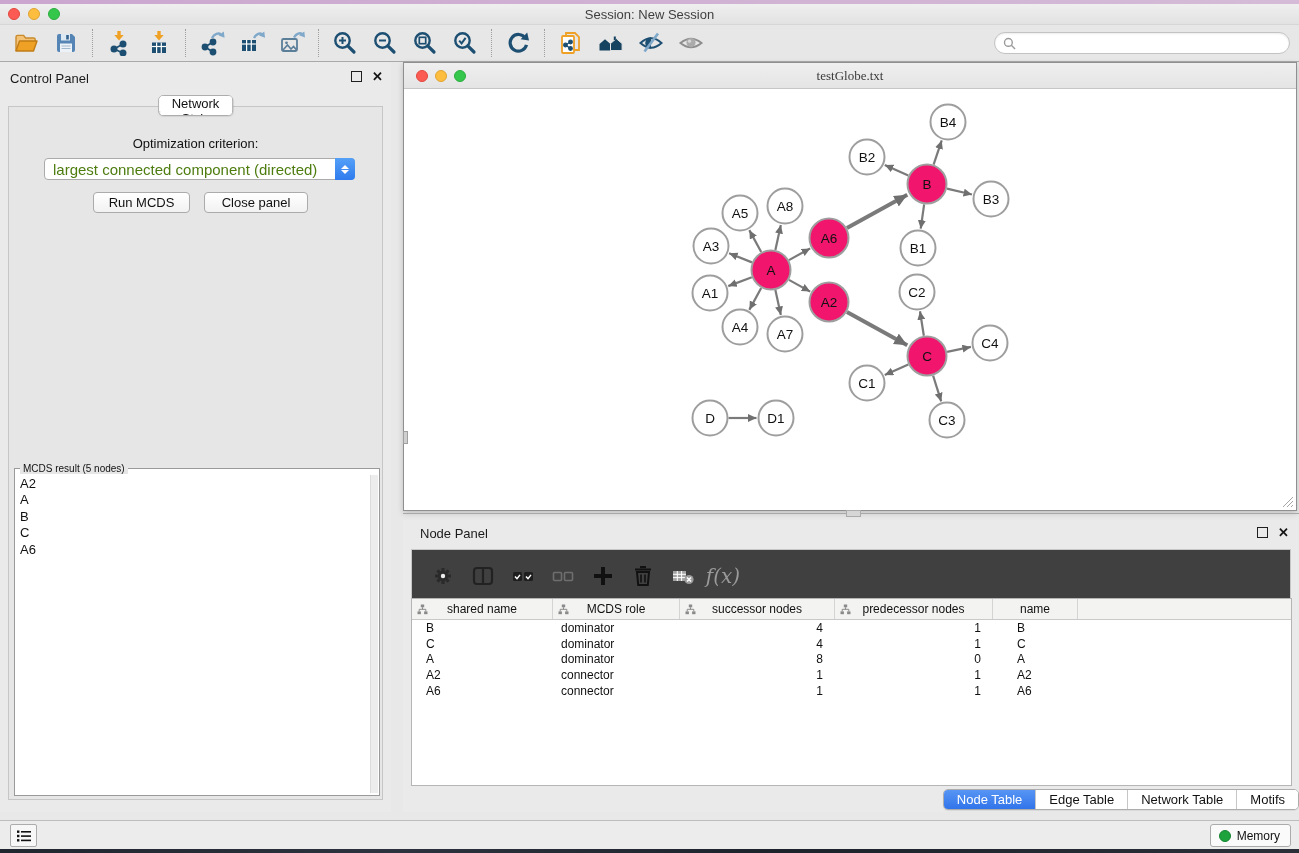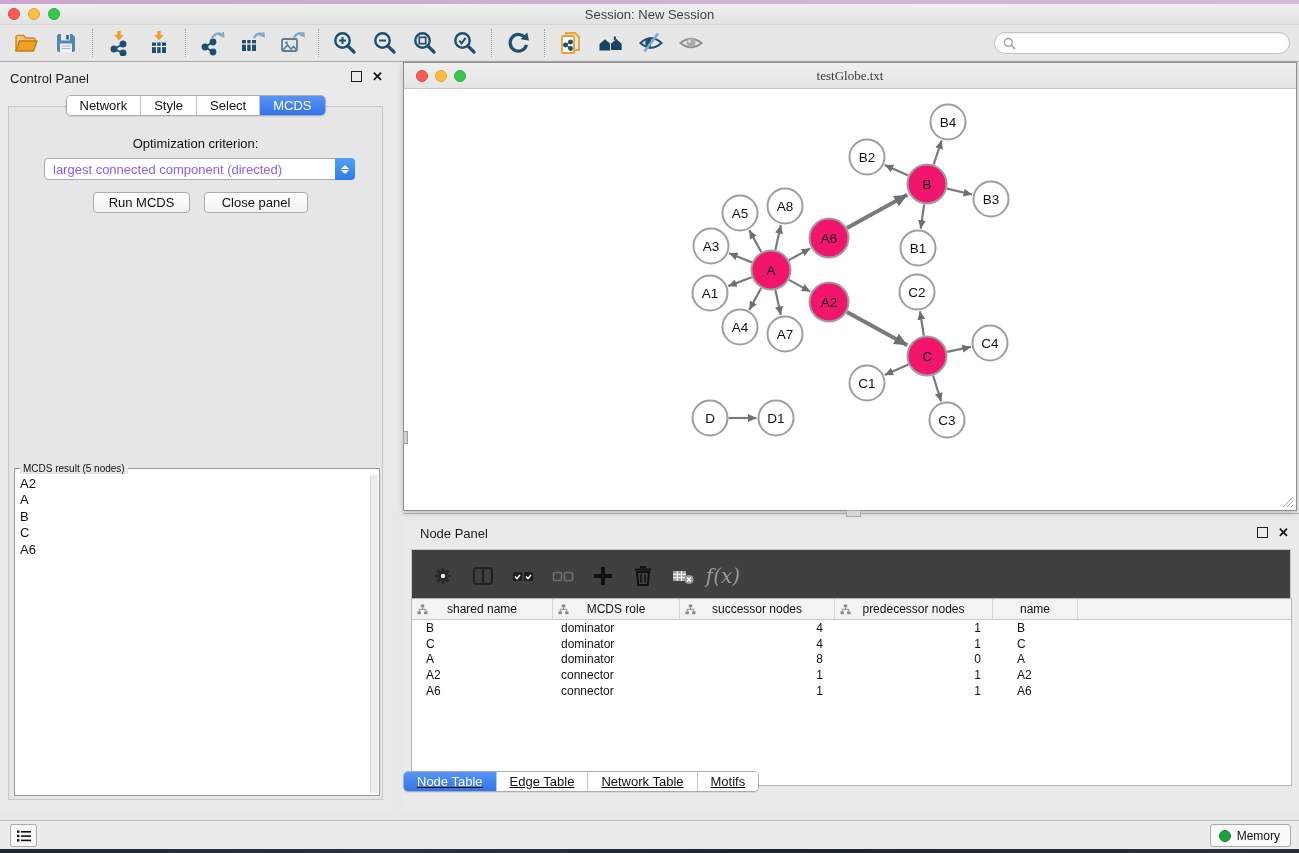--- a/index.html
+++ b/index.html
@@ -40,27 +40,27 @@
   
   #control-panel { position:absolute; left:0; top:62px; width:391px; height:750px; background:#EBEAEB; }
   #control-panel .hdr { position:absolute; left:10px; top:9px; }
   #control-panel .hdr-btns { position:absolute; right:8px; top:9px; display:flex; gap:10px; align-items:center; }
   .seg { display:flex; border:1px solid #ADADAD; border-radius:5px; overflow:hidden; background:#FFF; height:21px;
     box-shadow:0 1px 1px rgba(0,0,0,.08); }
   .seg .seg-btn { border:none; border-left:1px solid #C6C6C6; background:#FFF; font-family:"Liberation Sans",sans-serif;
     font-size:13px; padding:0 13px; color:#111; cursor:pointer; }
   .seg .seg-btn:first-child { border-left:none; }
   .seg .seg-btn.sel { background:linear-gradient(#5795F4,#3174EA); color:#FFF; }
-  #control-tabs { position:absolute; left:50%; transform:translateX(-50%); top:33px; z-index:2; }
+  #control-tabs { position:absolute; left:50%; transform:translateX(-50%); top:33px; z-index:2;flex-direction:column; }
   #cp-box { position:absolute; left:8px; right:8px; top:44px; bottom:12px;
     background:#E7E6E7; border:1px solid #C6C6C6; }
   #opt-label { position:absolute; left:0; right:0; top:29px; text-align:center; font-size:13px; color:#111; }
   .combo { position:absolute; left:35px; top:51px; width:311px; height:22px; background:#FFF;
     border:1px solid #ABABAB; border-radius:4px; display:flex; align-items:center; cursor:pointer; }
-  .combo .val { flex:1; font-size:13px; padding-left:8px; color:#8b5cf6; white-space:nowrap; overflow:hidden; }
+  .combo .val { flex:1; font-size:15px; padding-left:8px; color:#4d7c0f; white-space:nowrap; overflow:hidden; }
   .combo .stepper { width:20px; height:22px; margin:-1px -1px -1px 0; border-radius:0 4px 4px 0;
     background:linear-gradient(#55A0F7,#2E7BEE); display:flex; flex-direction:column; align-items:center; justify-content:center; gap:1px; }
   .combo .stepper span { width:0; height:0; border-left:4px solid transparent; border-right:4px solid transparent; }
   .combo .stepper .up { border-bottom:4.5px solid #FFF; }
   .combo .stepper .dn { border-top:4.5px solid #FFF; }
   .mac-btn { position:absolute; height:21px; background:linear-gradient(#FFFFFF,#F2F2F2); border:1px solid #ABABAB;
     border-radius:4px; font-family:"Liberation Sans",sans-serif; font-size:13px; color:#111; cursor:pointer; }
   #run-btn { left:84px; top:85px; width:97px; }
   #close-panel-btn { left:195px; top:85px; width:104px; }
   #result-fieldset { position:absolute; left:5px; right:2px; top:356px; bottom:3px;
@@ -99,21 +99,21 @@
   #table-header { display:flex; height:21px; background:#F3F3F2; border-bottom:1px solid #C9C9C9; }
   .th { position:relative; display:flex; align-items:center; justify-content:center;
     border-right:1px solid #D4D4D4; font-size:12px; color:#111; }
   .th .tree-ic { position:absolute; left:5px; top:5px; }
   .tr { display:flex; height:15.7px; align-items:center; }
   .td { font-size:12px; color:#111; white-space:nowrap; overflow:hidden; }
   .td.left  { text-align:left;  padding-left:14px; }
   .td.left2 { text-align:left;  padding-left:8px; }
   .td.right { text-align:right; padding-right:12px; }
   .td.name  { text-align:left;  padding-left:24px; }
-  #table-tabs-row { position:absolute; left:0; right:0; top:251px; display:flex; justify-content:flex-start;text-decoration:underline; }
+  #table-tabs-row { position:absolute; left:0; right:0; top:269px; display:flex; justify-content:flex-end; }
 
   
   #status-bar { position:absolute; left:0; top:820px; width:1299px; height:29px; background:#ECECEC; border-top:1px solid #BDBDBD; }
   #list-btn { position:absolute; left:10px; top:3px; width:27px; height:23px; background:#F7F7F7; border:1px solid #ACACAC; border-radius:2px;
     display:flex; align-items:center; justify-content:center; cursor:pointer; }
   #memory-btn { position:absolute; right:8px; top:3px; height:23px; padding:0 10px 0 8px; background:#FAFAFA; border:1px solid #ABABAB;
     border-radius:3px; display:flex; align-items:center; gap:6px; font-size:12px; color:#111; cursor:pointer; }
   #memory-btn .dot { width:12px; height:12px; border-radius:50%; background:#1DA23C; border:1px solid #158530; }
   #desktop-bottom { position:absolute; left:0; top:849px; width:1299px; height:4px;
     background:linear-gradient(90deg,#20262E,#2C333E 30%,#1D232B 60%,#2A2F38); }

